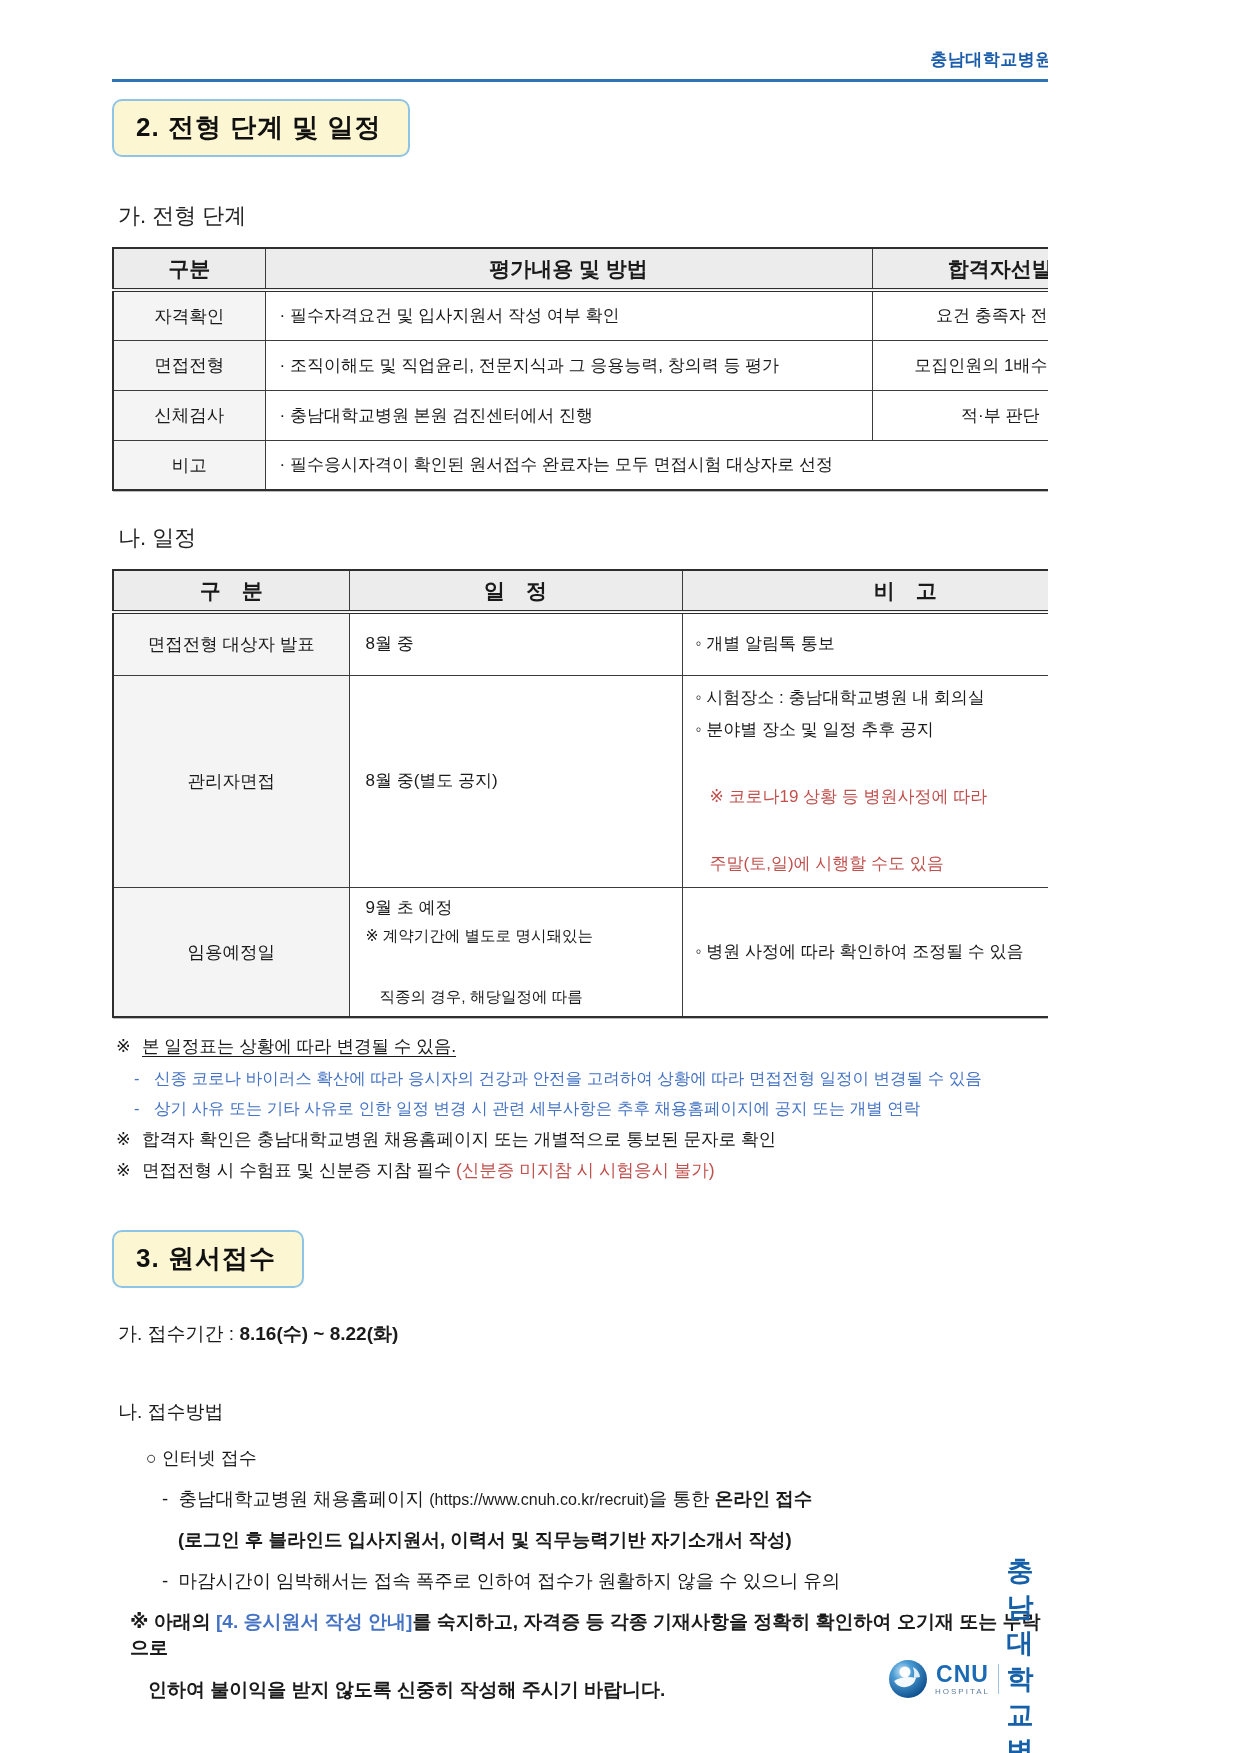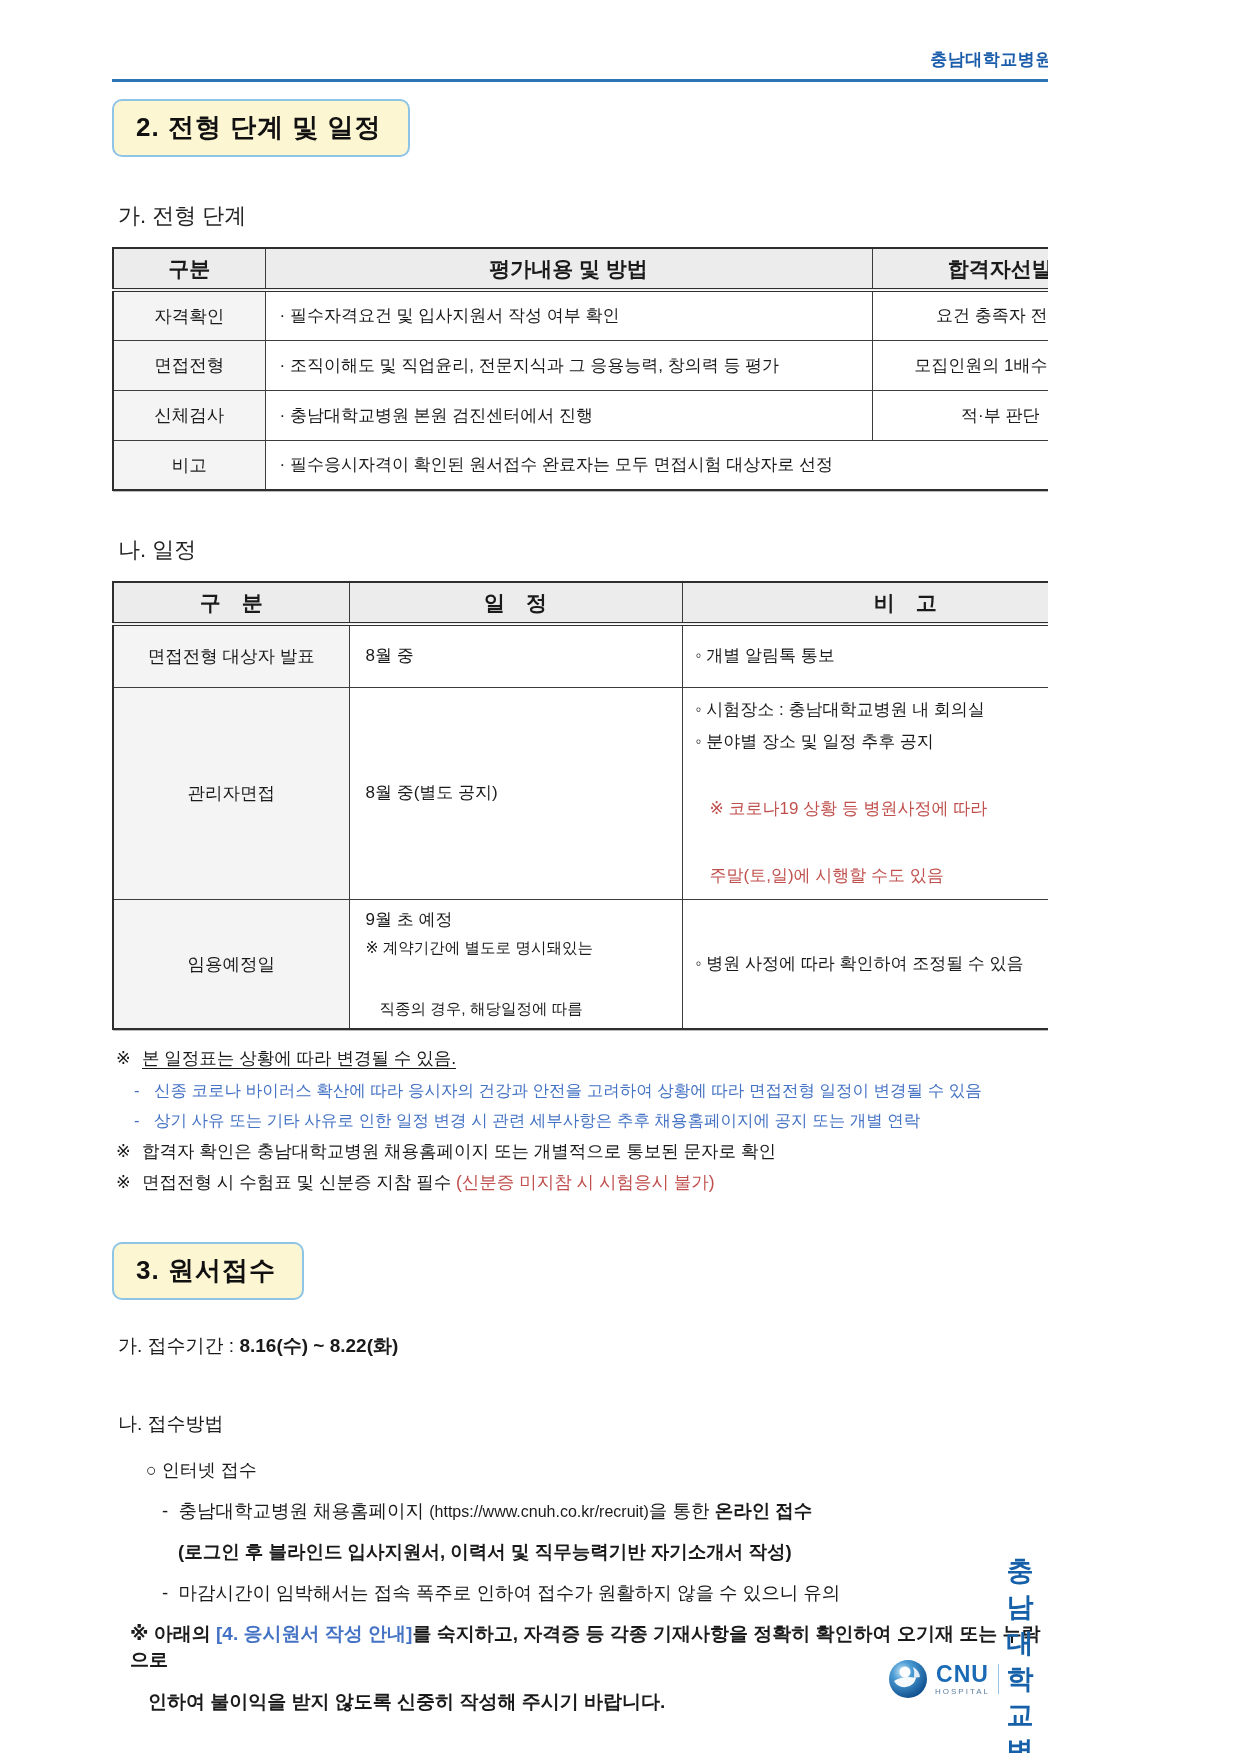--- a/index.html
+++ b/index.html
@@ -27,21 +27,21 @@
     border-radius:10px;
     padding:9px 26px 10px 22px;
     font-size:26px; font-weight:bold; color:#111;
     letter-spacing:1px;
   }
   .title-box.first { margin:17px 0 0 112px; }
   .title-box.second { margin:0 0 0 112px; }
 
   .sub-heading { font-size:22px; color:#222; margin-left:118px; }
   .sub-a1 { margin-top:44px; }
-  .sub-b1 { margin-top:44px; }
+  .sub-b1 { margin-top:32px; }
 
   
   table.doc-table {
     border-collapse:collapse;
     width:1016px;
     margin:16px 0 0 112px;
     table-layout:fixed;
     font-size:17px;
   }
   table.doc-table th, table.doc-table td { border:1px solid #3c3c3c; vertical-align:middle; }

